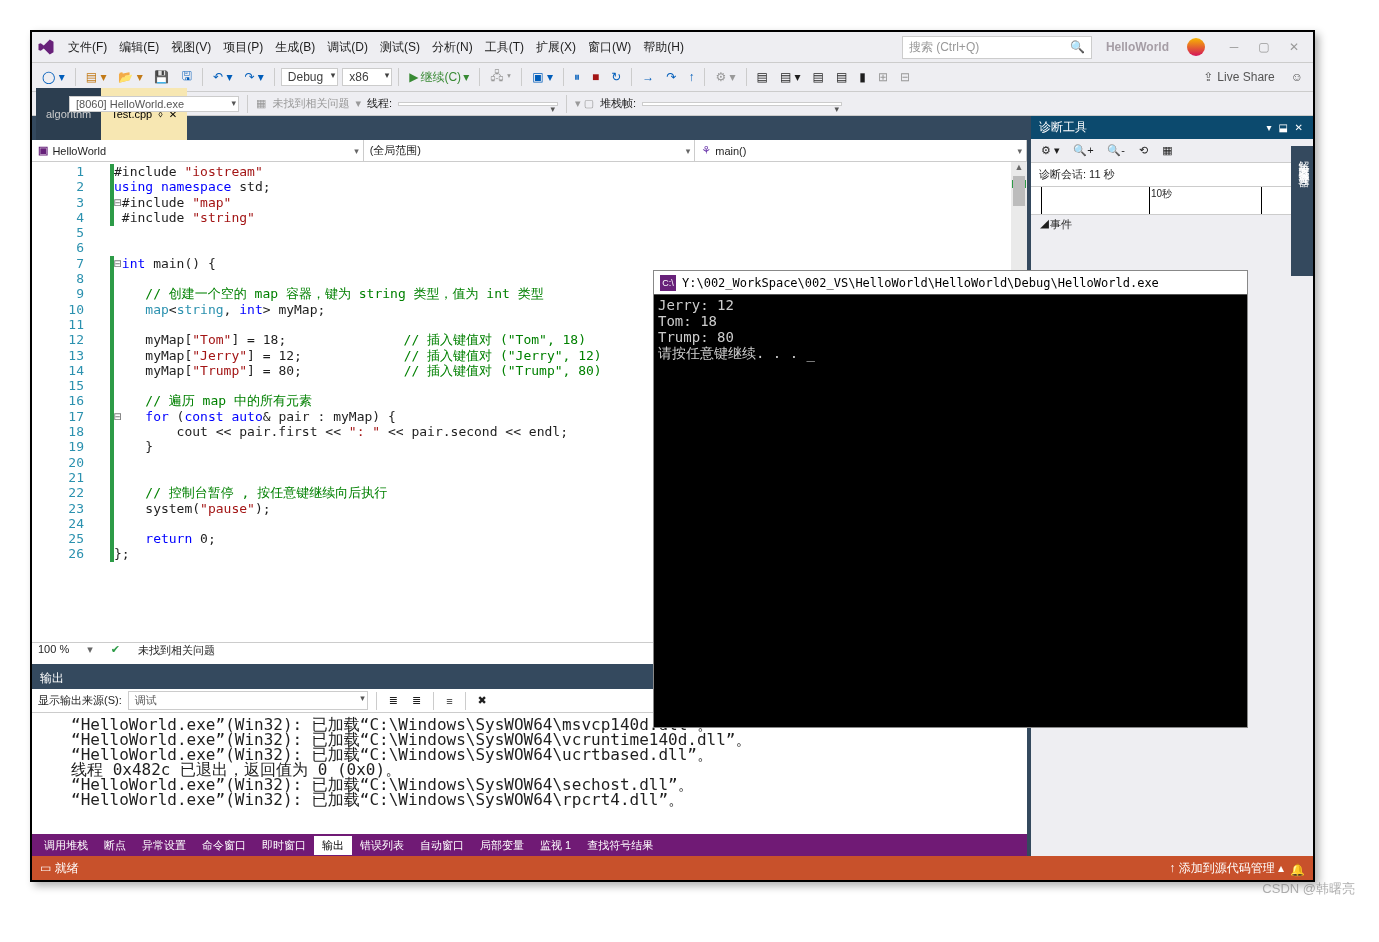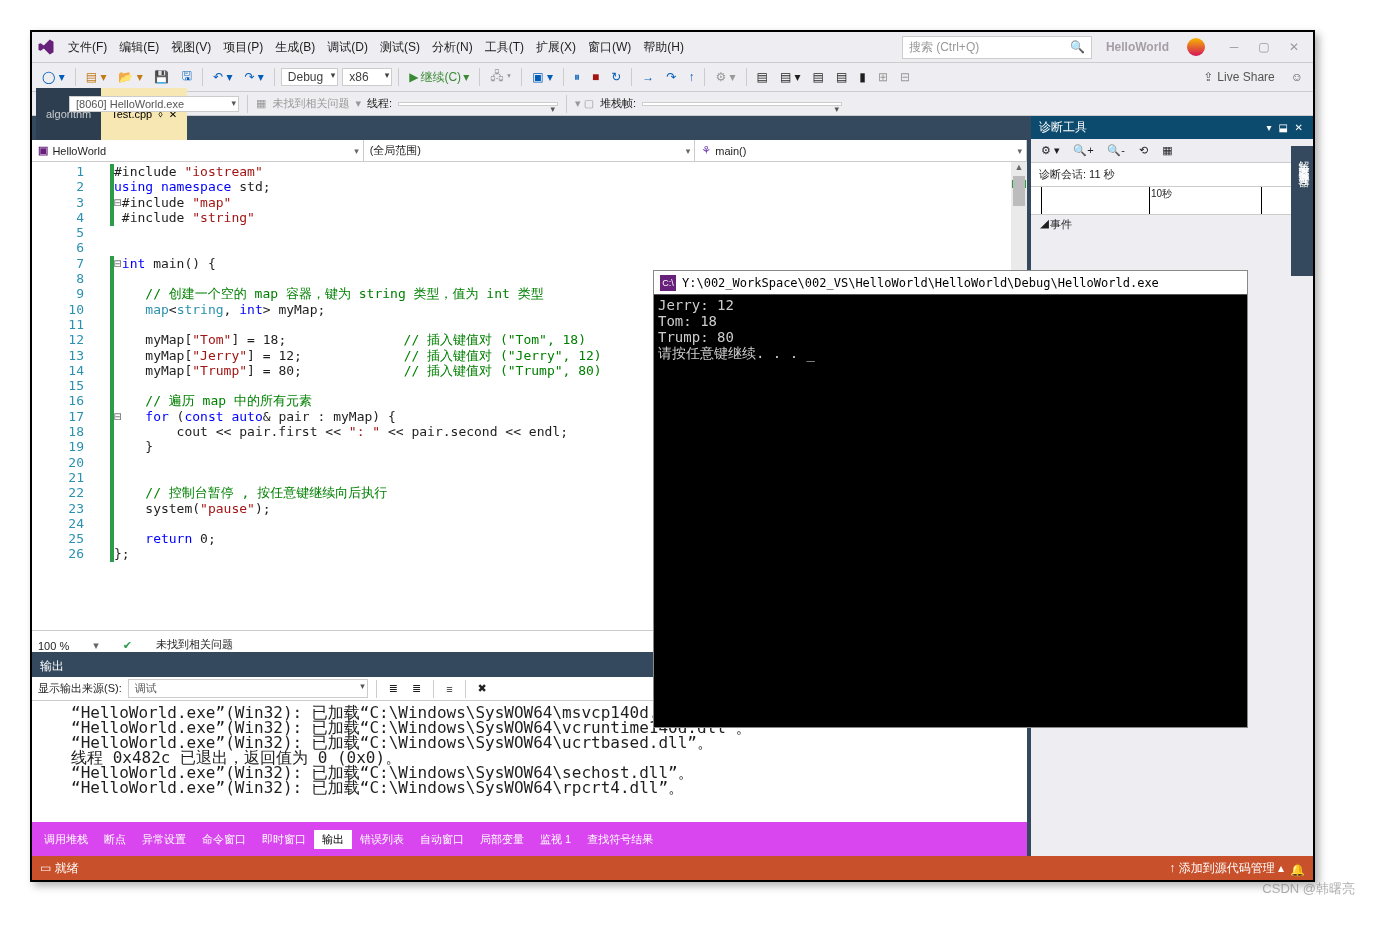--- a/index.html
+++ b/index.html
@@ -45,27 +45,27 @@
 .code { flex: 1; font-family: Consolas, "NSimSun", monospace; font-size: 13px; line-height: 15.3px; padding: 2px 4px; white-space: pre; overflow: hidden; }
 .kw { color: #0000ff; }
 .str { color: #a31515; }
 .cm { color: #008000; }
 .typ { color: #2b91af; }
 .pp { color: #808080; }
 .right-scroll { width: 16px; background: #eaeaea; position: relative; }
 .right-scroll .up, .right-scroll .dn { height: 14px; text-align: center; font-size: 9px; color: #666; }
 .right-scroll .thumb { position: absolute; top: 14px; left: 2px; right: 2px; height: 30px; background: #bcbcbc; }
 .right-scroll .mark { position: absolute; left: 1px; right: 1px; height: 8px; background: #2d9b47; top: 18px; }
-.zoom-row { height: 22px; border-top: 1px solid #ccc; display: flex; align-items: flex-end; padding: 0 6px; gap: 24px; font-size: 11px; }
+.zoom-row { height: 22px; border-top: 1px solid #ccc; display: flex; align-items: flex-start; padding: 0 6px; gap: 18px; font-size: 11px; }
 .zoom-row .ok { color: #2d9b47; }
 .output-panel { height: 170px; border-top: 4px solid #34495e; display: flex; flex-direction: column; }
 .out-header { background: #34495e; color: #fff; padding: 2px 8px; font-size: 12px; }
 .out-tools { height: 24px; border-bottom: 1px solid #ccc; display: flex; align-items: center; padding: 0 6px; gap: 6px; font-size: 11px; }
 .out-body { flex: 1; font-family: "NSimSun", Consolas, monospace; font-size: 16px; padding: 4px 8px; overflow: hidden; white-space: pre; line-height: 15px; margin-left: 31px; }
-.bottom-tabs { height: 34px; background: #d946ef; display: flex; align-items: center; padding: 2px 4px; }
+.bottom-tabs { height: 22px; background: #701a75; display: flex; align-items: center; padding: 2px 4px; }
 .btab { color: #fff; padding: 2px 8px; font-size: 11px; }
 .btab.active { background: #fff; color: #000; }
 .statusbar { height: 24px; background: #c8512b; color: #fff; display: flex; align-items: center; padding: 0 8px; font-size: 12px; }
 .statusbar .right { margin-left: auto; display: flex; align-items: flex-end; gap: 6px; }
 .diag-col { width: 286px; border-left: 4px solid #34495e; display: flex; flex-direction: column; background: #eeeef2; }
 .diag-header { background: #0c4a6e; color: #fff; padding: 3px 8px; font-size: 12px; display: flex; align-items: center; }
 .diag-header .mini { margin-left: auto; font-size: 10px; letter-spacing: 2px; }
 .diag-tools { height: 24px; border-bottom: 1px solid #ccc; display: flex; align-items: center; gap: 6px; padding: 0 6px; font-size: 11px; }
 .diag-session { padding: 4px 8px; font-size: 11px; background: #fff; border-bottom: 1px solid #ccc; }
 .diag-timeline { height: 28px; background: #fff; position: relative; border-bottom: 1px solid #ccc; font-size: 10px; }

